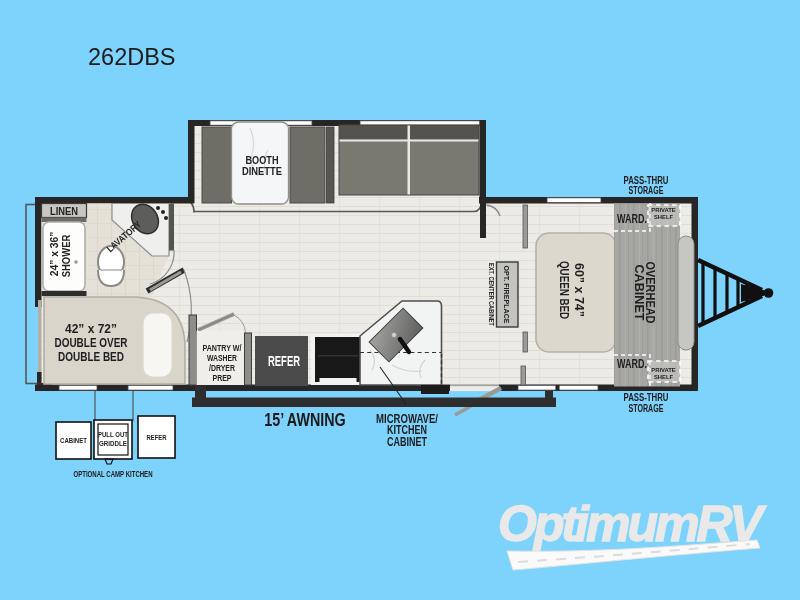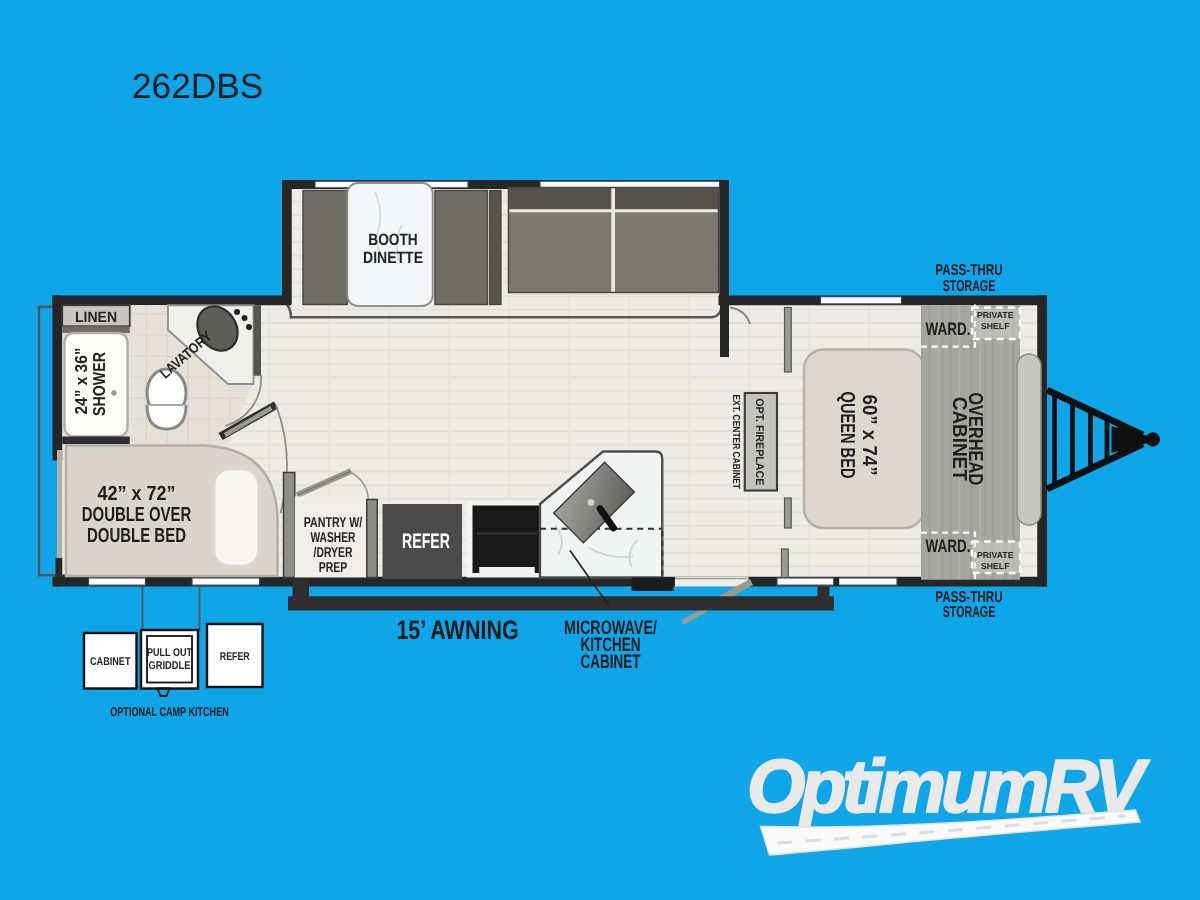--- a/index.html
+++ b/index.html
@@ -1,16 +1,16 @@
 <!DOCTYPE html>
 <html><head>
 <meta charset="utf-8">
 <style>
   html,body{margin:0;padding:0;background:#ffffff;}
-  .page{position:relative;width:800px;height:600px;background:#0ea5e9;overflow:hidden;
+  .page{position:relative;width:800px;height:600px;background:#7dd3fc;overflow:hidden;
         font-family:"Liberation Sans", sans-serif;}
   text{font-family:"Liberation Sans", sans-serif;}
 </style>
 </head>
 <body>
 <div class="page">
 <svg width="800" height="600" viewBox="0 0 800 600">
 <defs>
   <pattern id="plank" width="40" height="9" patternUnits="userSpaceOnUse">
     <rect width="40" height="9" fill="#edebe6"></rect>

